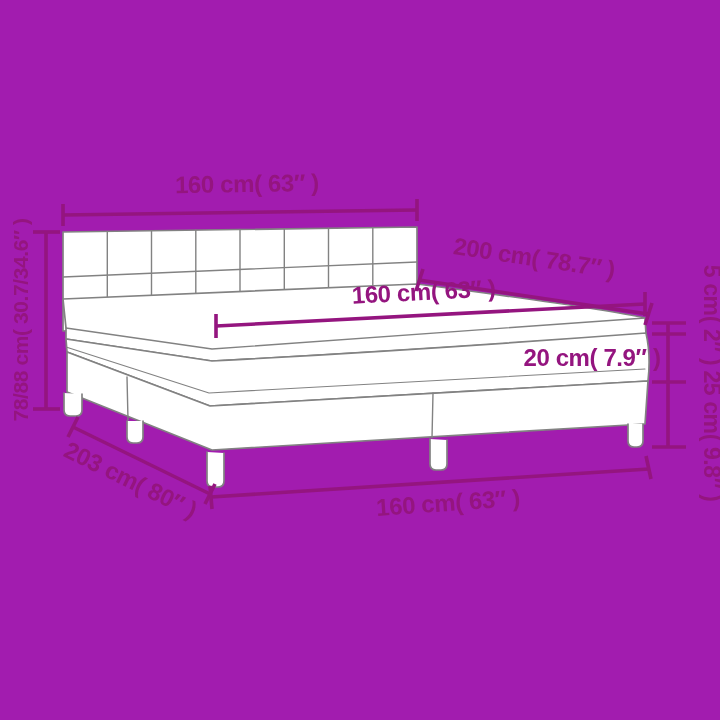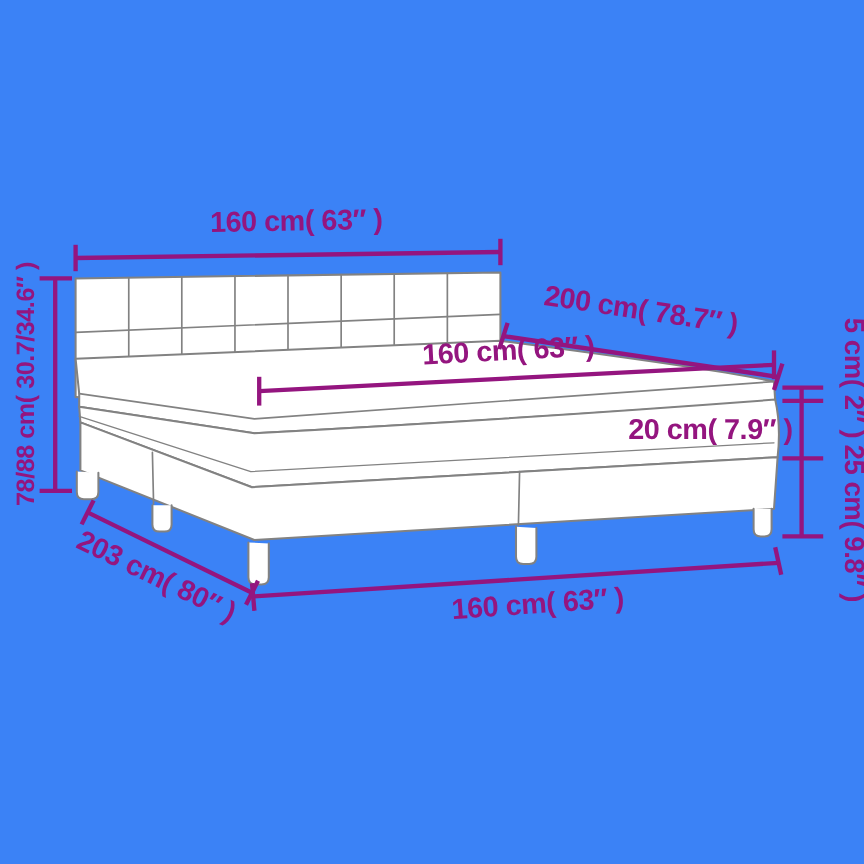--- a/index.html
+++ b/index.html
@@ -1,16 +1,16 @@
 <!DOCTYPE html>
 <html><head>
 <meta charset="utf-8">
 <style>
   html,body{margin:0;padding:0;background:#fff;}
-  #stage{position:relative;width:720px;height:720px;background:#3b82f6;overflow:hidden;}
+  #stage{position:relative;width:720px;height:720px;background:#a21caf;overflow:hidden;}
   svg{position:absolute;left:0;top:0;}
   .dimtext{font-family:"Liberation Sans","DejaVu Sans",sans-serif;font-weight:700;letter-spacing:-0.4px;}
 </style>
 </head>
 <body>
 
 <div id="stage">
 <svg width="720" height="720" viewBox="0 0 720 720">
 
   <g stroke="#828282" stroke-width="1.7" fill="#ffffff" stroke-linejoin="round" stroke-linecap="round">

